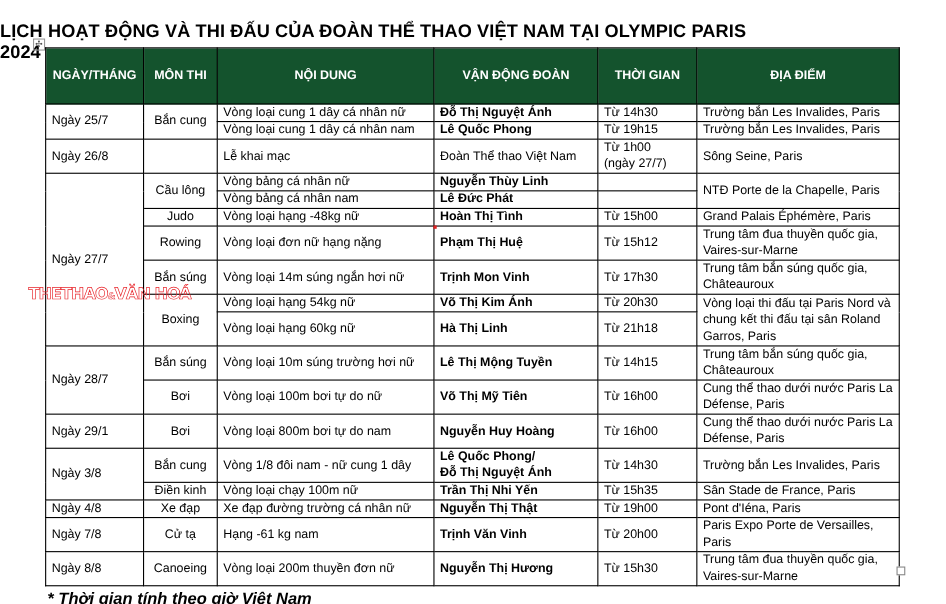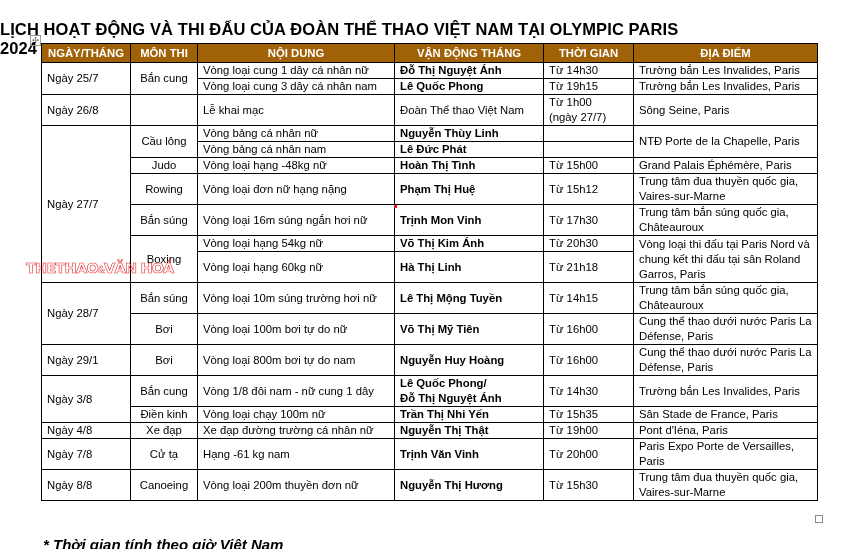--- a/index.html
+++ b/index.html
@@ -6,22 +6,22 @@
   body { width:860px; height:549px; position:relative; overflow:hidden;
          font-family:"Liberation Sans", "DejaVu Sans", sans-serif; color:#000; }
   .title { position:absolute; left:0; width:712px; top:20px; text-align:left;
            font-weight:bold; font-size:16.5px; letter-spacing:0.1px; }
   .move-handle { position:absolute; left:30px; top:35px; width:9px; height:9px;
                  border:1px solid #999; font-size:8px; line-height:9px; text-align:center; color:#555; }
   .resize-handle { position:absolute; left:815px; top:515px; width:6px; height:6px;
                    border:1px solid #888; background:#fff; }
   table.sched { position:absolute; left:41px; top:43px; border-collapse:collapse;
                 table-layout:fixed; width:776px; font-size:11.3px; }
-  table.sched th { background:#a16207; color:#fff; font-weight:bold; height:18px;
-                   padding:0 4px; font-size:11.3px; border:1px solid #000; }
+  table.sched th { background:#14532d; color:#fff; font-weight:bold; height:18px;
+                   padding:16px 4px; font-size:11.3px; border:1px solid #000; }
   table.sched td { border:1px solid #000; padding:0 5px; line-height:15px; vertical-align:middle; }
   td.c { text-align:center; }
   td.b { font-weight:bold;margin-left:37px; }
   .h16 { height:15px; }
   .h32 { height:31px; }
   .footnote { position:absolute; left:43px; top:536px; font-size:15px;
               font-style:italic; font-weight:bold; }
   .watermark { position:absolute; left:26px; top:260px; font-weight:900; font-size:14.5px;
                color:#e8262c; letter-spacing:-0.8px; font-family:"DejaVu Sans", sans-serif;
                -webkit-text-stroke:0.6px #e8262c; color:transparent; }
@@ -41,37 +41,37 @@
       <col style="width:197px">
     <col style="width:149px">
       <col style="width:90px">
       <col style="width:184px">
   </colgroup>
   <thead>
     <tr>
       <th>NGÀY/THÁNG</th>
       <th>MÔN THI</th>
       <th>NỘI DUNG</th>
-      <th>VẬN ĐỘNG THÁNG</th>
+      <th>VẬN ĐỘNG ĐOÀN</th>
       <th>THỜI GIAN</th>
       <th>ĐỊA ĐIỂM</th>
     </tr>
   </thead>
   <tbody>
 
     <tr class="h16">
       <td rowspan="2">Ngày 25/7</td>
       <td rowspan="2" class="c">Bắn cung</td>
       <td>Vòng loại cung 1 dây cá nhân nữ</td>
       <td class="b">Đỗ Thị Nguyệt Ánh</td>
       <td>Từ 14h30</td>
       <td>Trường bắn Les Invalides, Paris</td>
     </tr>
     <tr class="h16">
-      <td>Vòng loại cung 3 dây cá nhân nam</td>
+      <td>Vòng loại cung 1 dây cá nhân nam</td>
       <td class="b">Lê Quốc Phong</td>
       <td>Từ 19h15</td>
       <td>Trường bắn Les Invalides, Paris</td>
     </tr>
 
     <tr class="h32">
       <td>Ngày 26/8</td>
       <td class="c"></td>
       <td>Lễ khai mạc</td>
       <td>Đoàn Thể thao Việt Nam</td>
@@ -104,21 +104,21 @@
     <tr class="h32">
       <td class="c">Rowing</td>
       <td>Vòng loại đơn nữ hạng nặng</td>
       <td class="b">Phạm Thị Huệ</td>
       <td>Từ 15h12</td>
       <td>Trung tâm đua thuyền quốc gia, Vaires-sur-Marne</td>
     </tr>
 
     <tr class="h32">
       <td class="c">Bắn súng</td>
-      <td>Vòng loại 16m súng ngắn hơi nữ</td>
+      <td>Vòng loại 14m súng ngắn hơi nữ</td>
       <td class="b">Trịnh Mon Vinh</td>
       <td>Từ 17h30</td>
       <td>Trung tâm bắn súng quốc gia, Châteauroux</td>
     </tr>
 
     <tr class="h16">
       <td rowspan="2" class="c">Boxing</td>
       <td>Vòng loại hạng  54kg nữ</td>
       <td class="b">Võ Thị Kim Ánh</td>
       <td>Từ 20h30</td>

